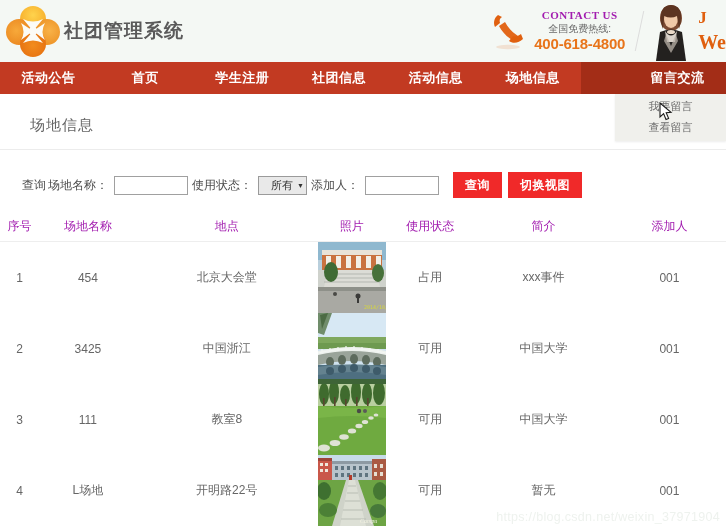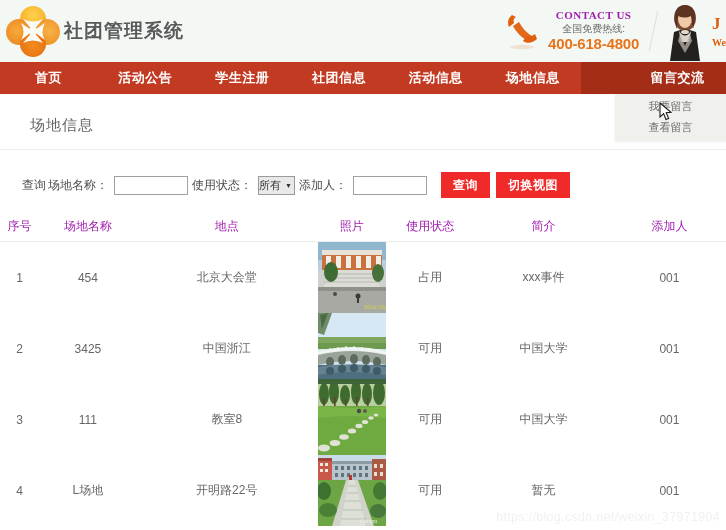--- a/index.html
+++ b/index.html
@@ -103,21 +103,21 @@
   .promo-text {
     flex: 0 0 auto;
     margin-left: 4px;
     font-family: "Liberation Serif", "DejaVu Serif", serif;
     color: #e0600f;
     font-weight: bold;
     line-height: 1.3;
     font-size: 17px;
     white-space: nowrap;
   }
-  .promo-text .l2 { font-size: 10px; }
+  .promo-text .l2 { font-size: 20px; }
 
   
   .nav {
     height: 32px;
     background: #c23a22;
     display: flex;
     align-items: stretch;
     position: relative;
     z-index: 5;
   }
@@ -206,21 +206,21 @@
     margin: 0 4px;
     box-sizing: content-box;
     font-family: "Liberation Sans", sans-serif;
   }
   .sel-box {
     display: inline-flex;
     align-items: center;
     border: 1px solid #9a9a9a;
     background: #e9e9e9;
     height: 15px;
-    padding: 1px 2px 1px 0;
+    padding: 1px 2px 1px 12px;
     font-size: 11px;
     color: #333;
     margin: 0 4px;
     cursor: pointer;
   }
   .sel-box .caret {
     margin-left: 4px;
     font-size: 7px;
     line-height: 1;
     color: #333;
@@ -369,22 +369,22 @@
       </svg>
     </div>
 
     <div class="promo-text">
       <div class="l1">J</div>
       <div class="l2">We</div>
     </div>
   </div>
 
   <div class="nav">
+    <div class="nav-item">活动公告</div>
     <div class="nav-item">首页</div>
-    <div class="nav-item">活动公告</div>
     <div class="nav-item">学生注册</div>
     <div class="nav-item">社团信息</div>
     <div class="nav-item">活动信息</div>
     <div class="nav-item">场地信息</div>
     <div class="nav-item active">留言交流</div>
   </div>
 
   <div class="dropdown">
     <div class="dropdown-item">我要留言</div>
     <div class="dropdown-item">查看留言</div>

